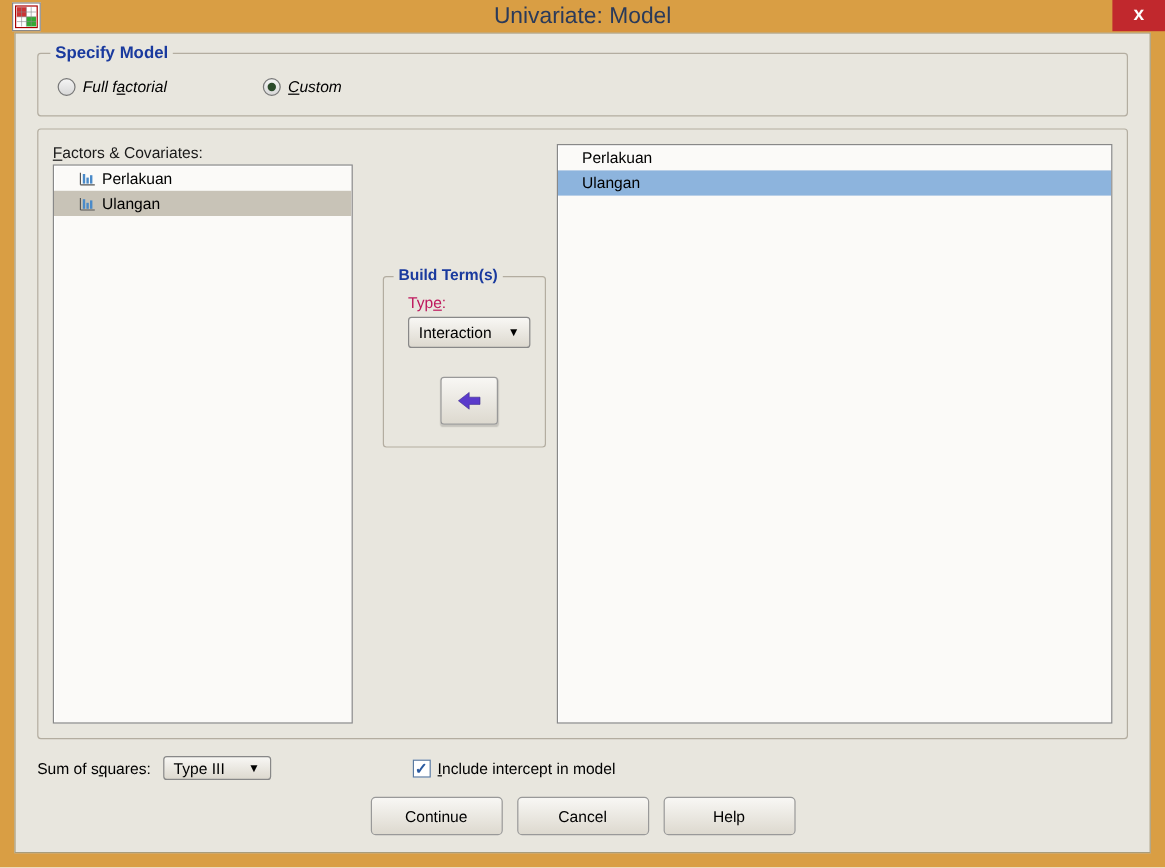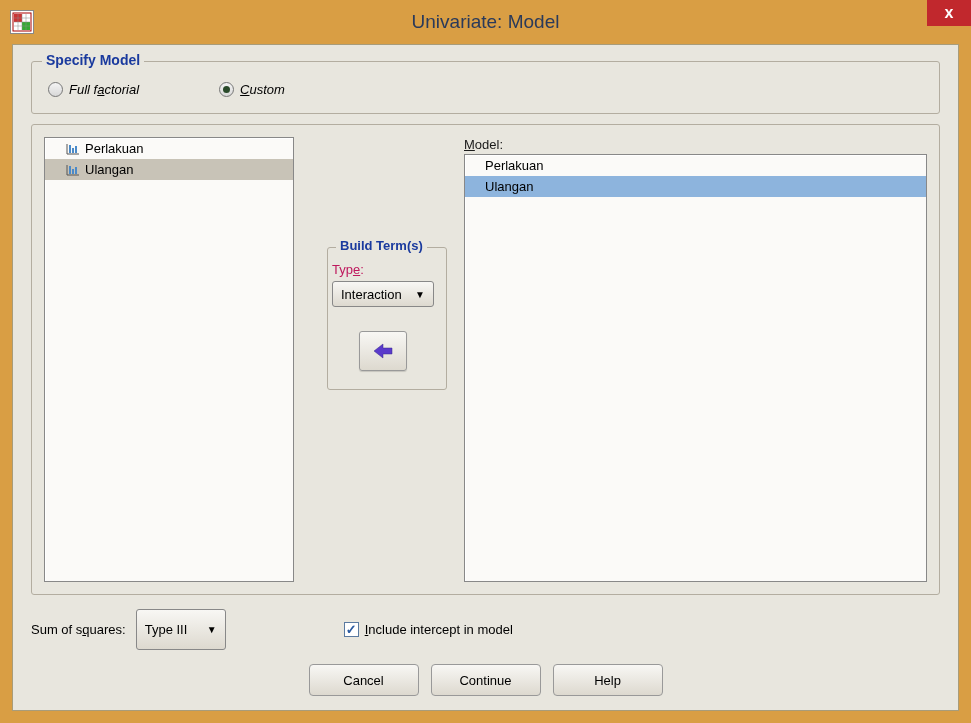--- a/index.html
+++ b/index.html
@@ -16,21 +16,21 @@
       overflow: hidden;
     }
     .window {
       width: 971px;
       height: 723px;
       background: #d99e44;
       display: flex;
       flex-direction: column;
     }
     .titlebar {
-      height: 44px;
+      height: 27px;
       background: #d99e44;
       display: flex;
       align-items: center;
       position: relative;
     }
     .titlebar-icon {
       width: 24px;
       height: 24px;
       margin-left: 10px;
       background: #fff;
@@ -185,21 +185,21 @@
       width: 170px;
       display: flex;
       flex-direction: column;
       align-items: center;
       justify-content: flex-start;
       padding-top: 110px;
     }
     .build-terms {
       border: 1px solid #b3ada0;
       border-radius: 3px;
-      padding: 14px 12px 18px 4px;
+      padding: 14px 12px 18px 20px;
       position: relative;
       display: flex;
       flex-direction: column;
       align-items: center;
       background: #e8e6de;
       margin-left: 16px;
     }
     .build-title {
       position: absolute;
       top: -10px;
@@ -255,21 +255,21 @@
       flex-direction: column;
     }
     .bottom-row {
       display: flex;
       align-items: center;
       margin-top: 14px;
       gap: 10px;
     }
     .ss-dropdown {
       width: 90px;
-      height: 41px;
+      height: 20px;
       border: 1px solid #888;
       border-radius: 3px;
       background: linear-gradient(#f8f7f4, #ddd9cf);
       display: flex;
       align-items: center;
       justify-content: space-between;
       padding: 0 8px;
       cursor: pointer;
       font-size: 13px;
       text-align: center;
@@ -352,20 +352,21 @@
         <div class="radio-option">
           <span class="radio-circle selected"></span>
           <span><span class="underline-letter">C</span><span>ustom</span></span>
         </div>
       </div>
     </div>
 
     <div class="main-area">
 
       <div class="left-panel">
+        <div class="panel-label"><span class="underline-letter">F</span><span>actors &amp; Covariates:</span></div>
         <div class="listbox">
           <div class="list-item">
             <span class="factor-icon">
               <svg viewBox="0 0 14 12">
                   <rect x="3" y="2" width="2" height="8" fill="#4a8ac9"></rect>
                   <rect x="6" y="5" width="2" height="5" fill="#4a8ac9"></rect>
                   <rect x="9" y="3" width="2" height="7" fill="#4a8ac9"></rect>
                   <line x1="1" y1="11" x2="13" y2="11" stroke="#555"></line>
                   <line x1="1" y1="1" x2="1" y2="11" stroke="#555"></line>
                 </svg>
@@ -397,21 +398,20 @@
           </div>
           <div class="move-btn">
             <svg viewBox="0 0 22 20">
               <path d="M 2 10 L 11 3 L 11 7 L 20 7 L 20 13 L 11 13 L 11 17 Z" fill="#5a3acb" stroke="#3a2a8b" stroke-width="0.5"></path>
             </svg>
           </div>
         </div>
       </div>
 
       <div class="right-panel">
-        <div class="panel-label"><span class="underline-letter">M</span><span>odel:</span></div>
         <div class="listbox">
           <div class="list-item">
             <span>Perlakuan</span>
           </div>
           <div class="list-item selected-blue">
             <span>Ulangan</span>
           </div>
         </div>
       </div>
     </div>
@@ -423,24 +423,24 @@
         <span class="dropdown-arrow">▼</span>
       </div>
       <div class="checkbox-wrap">
         <span class="checkbox-box checked"></span>
         <span><span class="underline-letter">I</span><span>nclude intercept in model</span></span>
       </div>
     </div>
 
     <div class="button-row">
       <div class="btn">
+        <span>Continue</span>
+      </div>
+      <div class="btn">
         <span>Cancel</span>
-      </div>
-      <div class="btn">
-        <span>Continue</span>
       </div>
       <div class="btn">
         <span>Help</span>
       </div>
     </div>
 
   </div>
 </div>
 
 </body></html>

